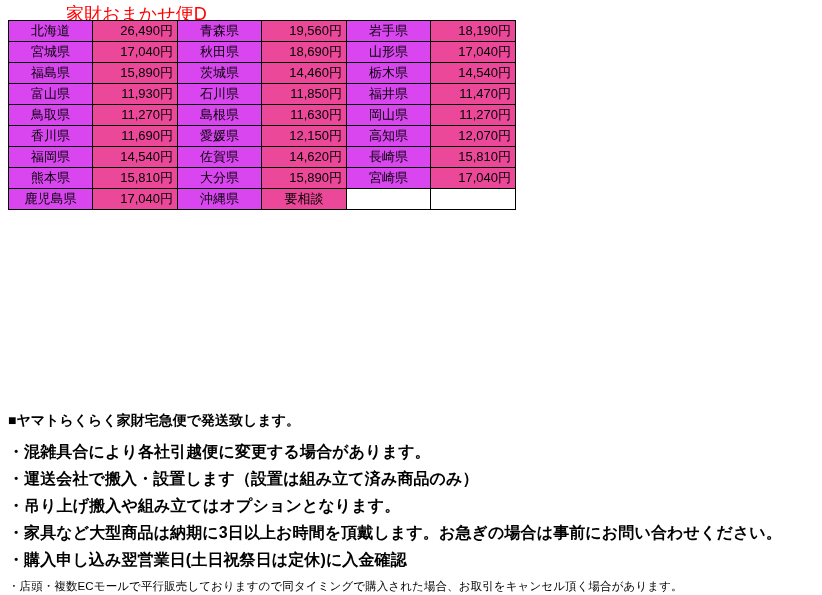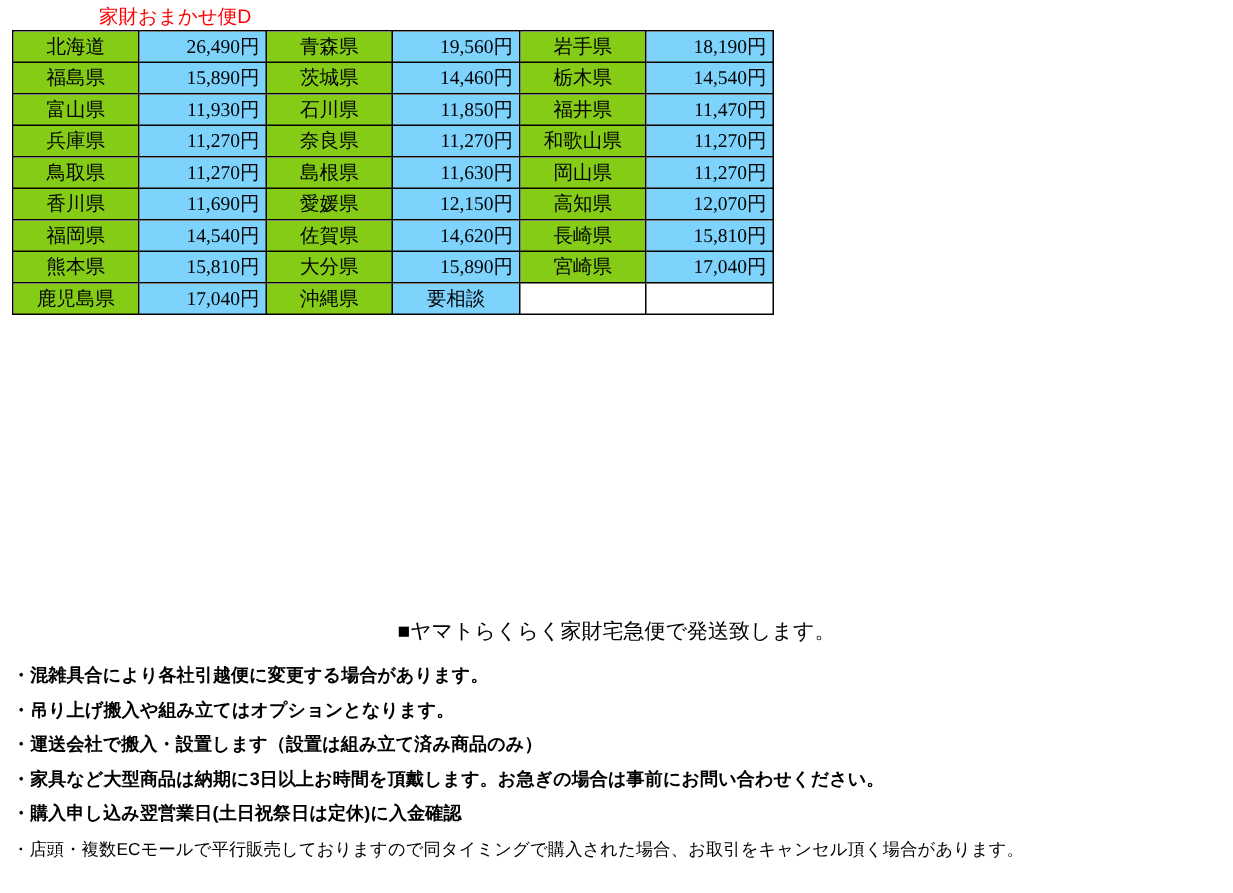--- a/index.html
+++ b/index.html
@@ -17,21 +17,21 @@
   }
   #page {
     position: relative;
     width: 822px;
     height: 595px;
   }
   .title {
     position: absolute;
     left: 66px;
     top: 2px;
-    font-size: 13px;
+    font-size: 18px;
     color: #ff0000;
     font-weight: normal;
     letter-spacing: 0px;
     white-space: nowrap;
   }
   table.fee-table {
     position: absolute;
     left: 8px;
     top: 20px;
     border-collapse: collapse;
@@ -41,54 +41,52 @@
   table.fee-table td {
     border: 1px solid #000000;
     height: 21px;
     font-size: 13px;
     padding: 0 4px;
     box-sizing: border-box;
     white-space: nowrap;
     overflow: hidden;
   }
   td.pref {
-    background: #84cc16;
+    background: #d946ef;
     text-align: center;
     width: 84px;
   }
   td.price {
-    background: #7dd3fc;
+    background: #ec4899;
     text-align: right;
     width: 85px;
     padding-right: 8px;
-    font-family: Liberation Serif, serif;
   }
   td.price.note {
     text-align: center;
     padding-right: 4px;
   }
   td.empty {
     background: #ffffff;
     border: none;
   }
   .notes {
     position: absolute;
     left: 8px;
     top: 412px;
     width: 806px;
   }
   .note-head {
     font-size: 14px;
-    font-weight: normal;
+    font-weight: bold;
     margin: 0 0 12px 0;
     white-space: nowrap;
-    text-align: center;
   }
   .note-line {
-    font-size: 12px;
+    font-size: 16px;
     font-weight: bold;
     margin: 0 0 6px 0;
     white-space: nowrap;
     letter-spacing: 0.1px;
   }
   .note-line.small {
     font-size: 11.5px;
     font-weight: normal;
     margin-top: 8px;
   }
@@ -104,42 +102,42 @@
     <tbody>
         <tr>
           <td class="pref">北海道</td>
           <td class="price">26,490円</td>
           <td class="pref">青森県</td>
           <td class="price">19,560円</td>
           <td class="pref">岩手県</td>
           <td class="price">18,190円</td>
         </tr>
         <tr>
+          <td class="pref">宮城県</td>
+          <td class="price">17,040円</td>
+          <td class="pref">秋田県</td>
+          <td class="price">18,690円</td>
+          <td class="pref">山形県</td>
+          <td class="price">17,040円</td>
+        </tr>
+        <tr>
           <td class="pref">福島県</td>
           <td class="price">15,890円</td>
           <td class="pref">茨城県</td>
           <td class="price">14,460円</td>
           <td class="pref">栃木県</td>
           <td class="price">14,540円</td>
         </tr>
         <tr>
           <td class="pref">富山県</td>
           <td class="price">11,930円</td>
           <td class="pref">石川県</td>
           <td class="price">11,850円</td>
           <td class="pref">福井県</td>
           <td class="price">11,470円</td>
-        </tr>
-        <tr>
-          <td class="pref">兵庫県</td>
-          <td class="price">11,270円</td>
-          <td class="pref">奈良県</td>
-          <td class="price">11,270円</td>
-          <td class="pref">和歌山県</td>
-          <td class="price">11,270円</td>
         </tr>
         <tr>
           <td class="pref">鳥取県</td>
           <td class="price">11,270円</td>
           <td class="pref">島根県</td>
           <td class="price">11,630円</td>
           <td class="pref">岡山県</td>
           <td class="price">11,270円</td>
         </tr>
         <tr>
@@ -174,21 +172,21 @@
           <td class="empty"></td>
           <td class="empty"></td>
         </tr>
       </tbody>
   </table>
 
   <div class="notes">
     <p class="note-head">■ヤマトらくらく家財宅急便で発送致します。</p>
     <div>
         <p class="note-line">・混雑具合により各社引越便に変更する場合があります。</p>
+        <p class="note-line">・運送会社で搬入・設置します（設置は組み立て済み商品のみ）</p>
         <p class="note-line">・吊り上げ搬入や組み立てはオプションとなります。</p>
-        <p class="note-line">・運送会社で搬入・設置します（設置は組み立て済み商品のみ）</p>
         <p class="note-line">・家具など大型商品は納期に3日以上お時間を頂戴します。お急ぎの場合は事前にお問い合わせください。</p>
         <p class="note-line">・購入申し込み翌営業日(土日祝祭日は定休)に入金確認</p>
       </div>
     <p class="note-line small">・店頭・複数ECモールで平行販売しておりますので同タイミングで購入された場合、お取引をキャンセル頂く場合があります。</p>
   </div>
 
 </div>
 
 </body></html>

